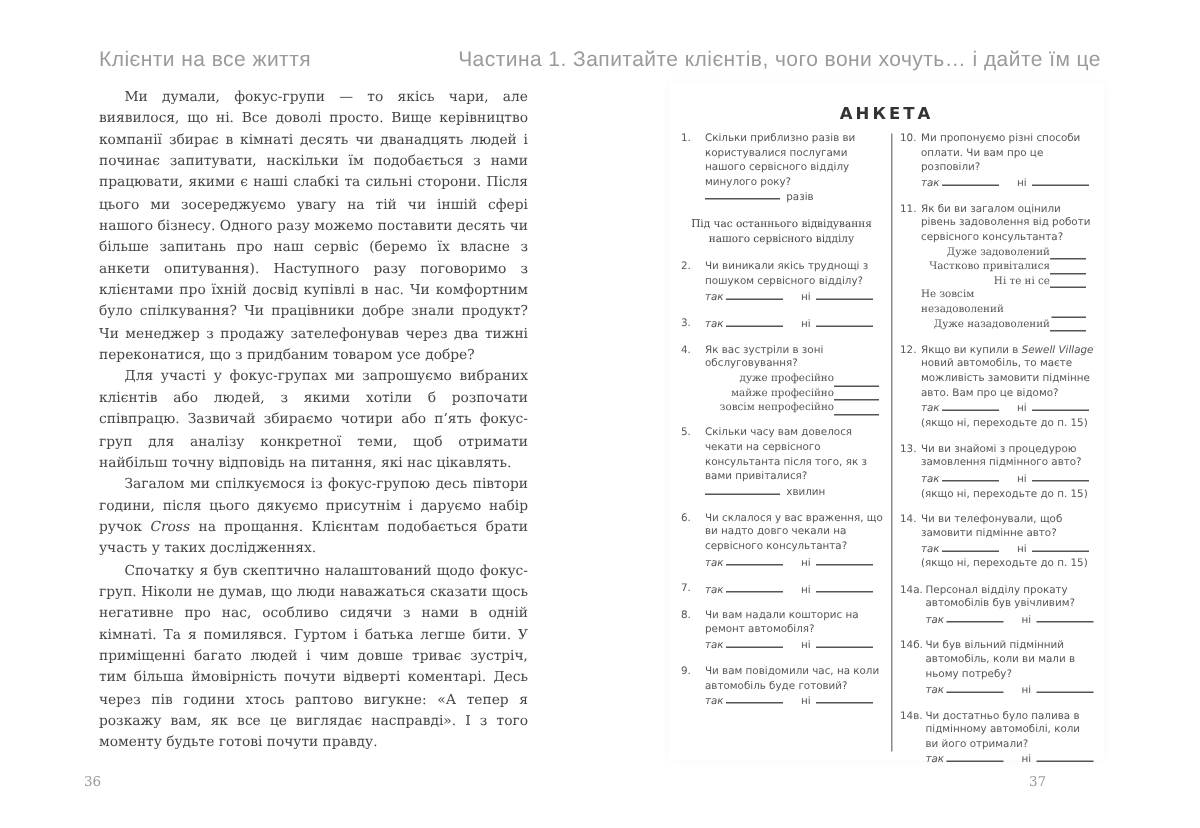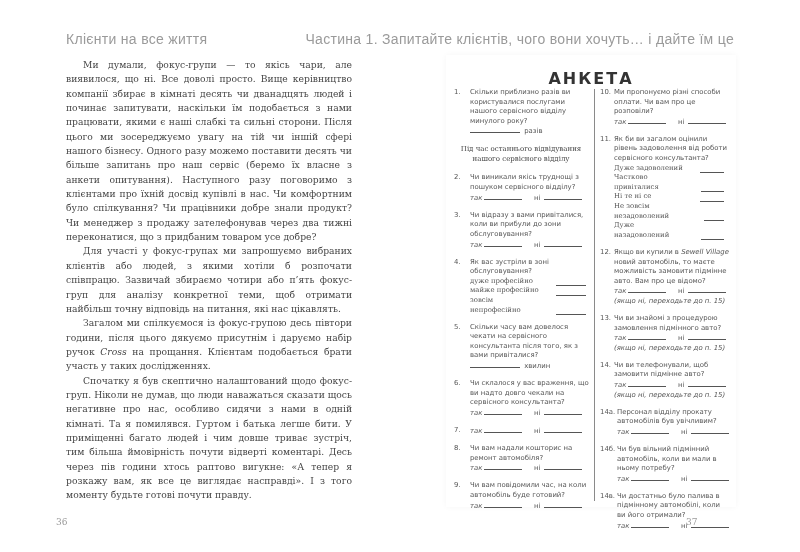--- a/index.html
+++ b/index.html
@@ -35,21 +35,21 @@
 
   
   .form-panel {
     position: absolute; left: 46px; top: 55px; width: 290px; height: 452px;
     background: #ffffff;
     box-shadow: 0 0 6px rgba(0,0,0,0.04);
   }
   .form-title {
     position: absolute; left: 0; top: 14px; width: 100%;
     text-align: center; font-family: "DejaVu Sans", sans-serif;
-    font-weight: bold; font-size: 16px; letter-spacing: 2px; color: #333;
+    font-weight: bold; font-size: 11px; letter-spacing: 2px; color: #333;
   }
   .col {
     position: absolute; top: 33px;
     font-family: "DejaVu Sans", sans-serif; font-size: 6.9px;
     line-height: 9.6px; color: #555;
   }
   .col-left { left: 6px; width: 138px; }
   .col-divider {
     position: absolute; left: 148px; top: 34px; width: 1px; height: 412px;
     background: #8a8a8a;
@@ -62,32 +62,32 @@
   .col-right .q-num { left: 0; }
   .col-right .q.wide { padding-left: 17px; }
 
   .blank { display: inline-block; border-bottom: 0.8px solid #555; height: 7px; vertical-align: baseline; }
   .yn { white-space: nowrap; }
   .yn .lbl-yes { display: inline-block; width: 14px; font-style: italic; }
   .yn .b1 { width: 38px; margin-right: 12px; }
   .yn .lbl-no { display: inline-block; width: 10px; }
   .yn .b2 { width: 38px; }
 
-  .opt-row { display: flex; justify-content: space-between; align-items: flex-end; width: 108px; gap: 11px; }
+  .opt-row { display: flex; justify-content: flex-end; align-items: flex-end; width: 108px; }
   .col-right .opt-row { width: 110px; }
   .opt-row .blank { width: 24px; }
   .opt-list { font-family: "DejaVu Serif", serif; }
   .col-left .opt-row .blank { width: 30px; }
   .col-left .opt-row { width: 116px; }
 
   .section-head {
     text-align: center; font-family: "DejaVu Serif", serif; font-weight: normal;
     font-size: 7px; line-height: 10px; color: #444; margin: 2px 0 9px 0;
   }
-  .note { font-style: italic; }
+  .note { }
   .count-line .blank { width: 50px; margin-right: 2px; }
 </style>
 </head>
 <body>
 
 <div class="page page-left">
   <div class="running-head">Клієнти на все життя</div>
 
   <div class="body-text">
     <p>Ми думали, фокус-групи — то якісь чари, але виявилося, що ні. Все доволі просто. Вище керівництво компанії збирає в кімнаті десять чи дванадцять людей і починає запитувати, наскільки їм подобається з нами працювати, якими є наші слабкі та сильні сторони. Після цього ми зосереджуємо увагу на тій чи іншій сфері нашого бізнесу. Одного разу можемо поставити десять чи більше запитань про наш сервіс (беремо їх власне з анкети опитування). Наступного разу поговоримо з клієнтами про їхній досвід купівлі в нас. Чи комфортним було спілкування? Чи працівники добре знали продукт? Чи менеджер з продажу зателефонував через два тижні переконатися, що з придбаним товаром усе добре?</p>
@@ -116,21 +116,20 @@
       <div class="section-head">Під час останнього відвідування нашого сервісного відділу</div>
 
       <div class="q">
         <span class="q-num">2.</span>
         <div>Чи виникали якісь труднощі з пошуком сервісного відділу?</div>
         <div class="yn"><span class="lbl-yes">так</span><span class="blank b1"></span><span class="lbl-no">ні</span><span class="blank b2"></span></div>
       </div>
 
       <div class="q">
         <span class="q-num">3.</span>
-        <div>Чи відразу з вами привіталися, коли ви прибули до зони обслуговування?</div>
         <div class="yn"><span class="lbl-yes">так</span><span class="blank b1"></span><span class="lbl-no">ні</span><span class="blank b2"></span></div>
       </div>
 
       <div class="q">
         <span class="q-num">4.</span>
         <div>Як вас зустріли в зоні обслуговування?</div>
         <div class="opt-list">
           <div class="opt-row">
               <span>дуже професійно</span>
               <span class="blank"></span>

